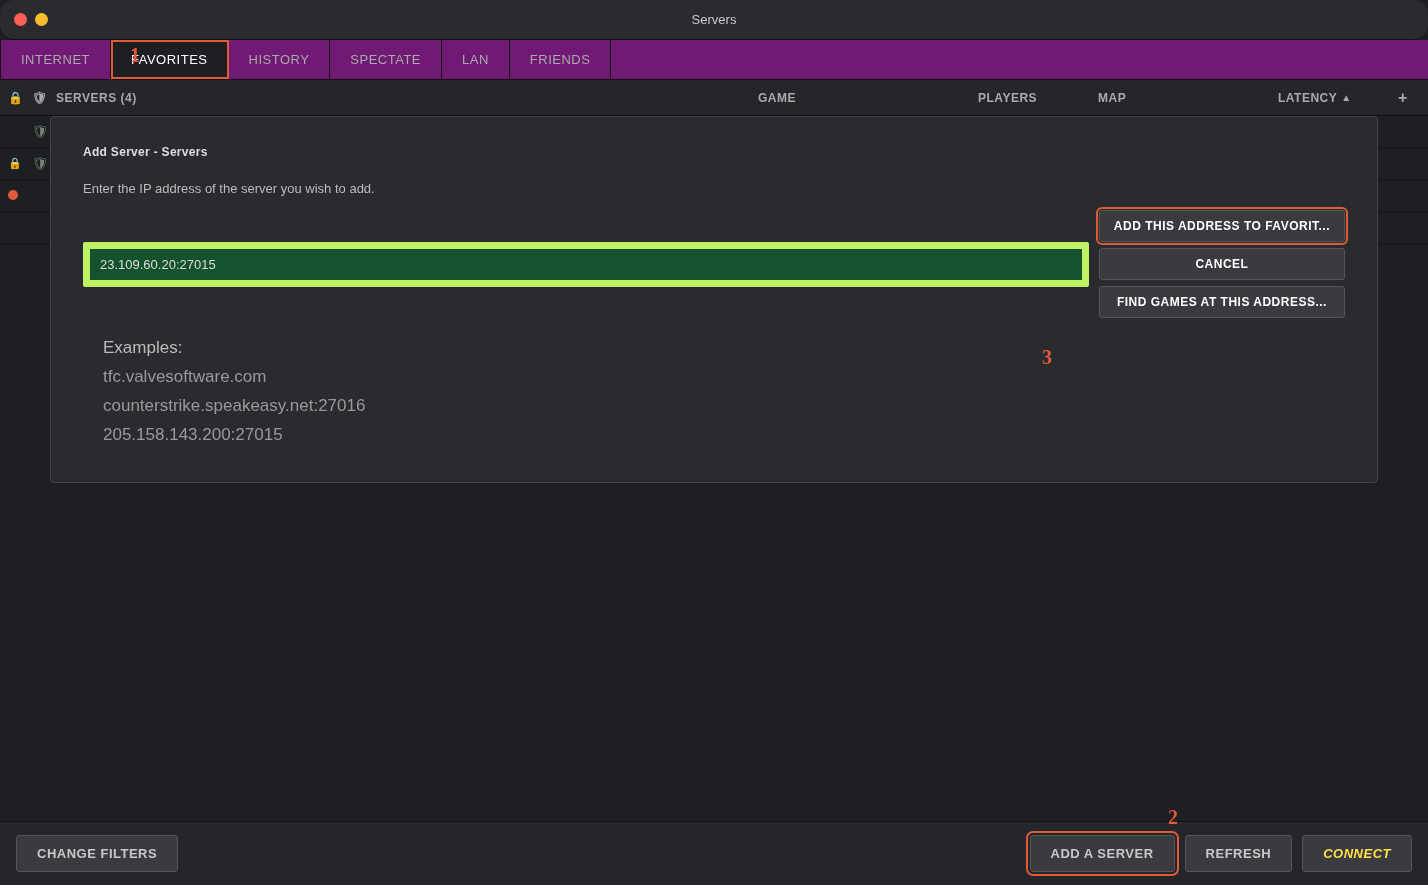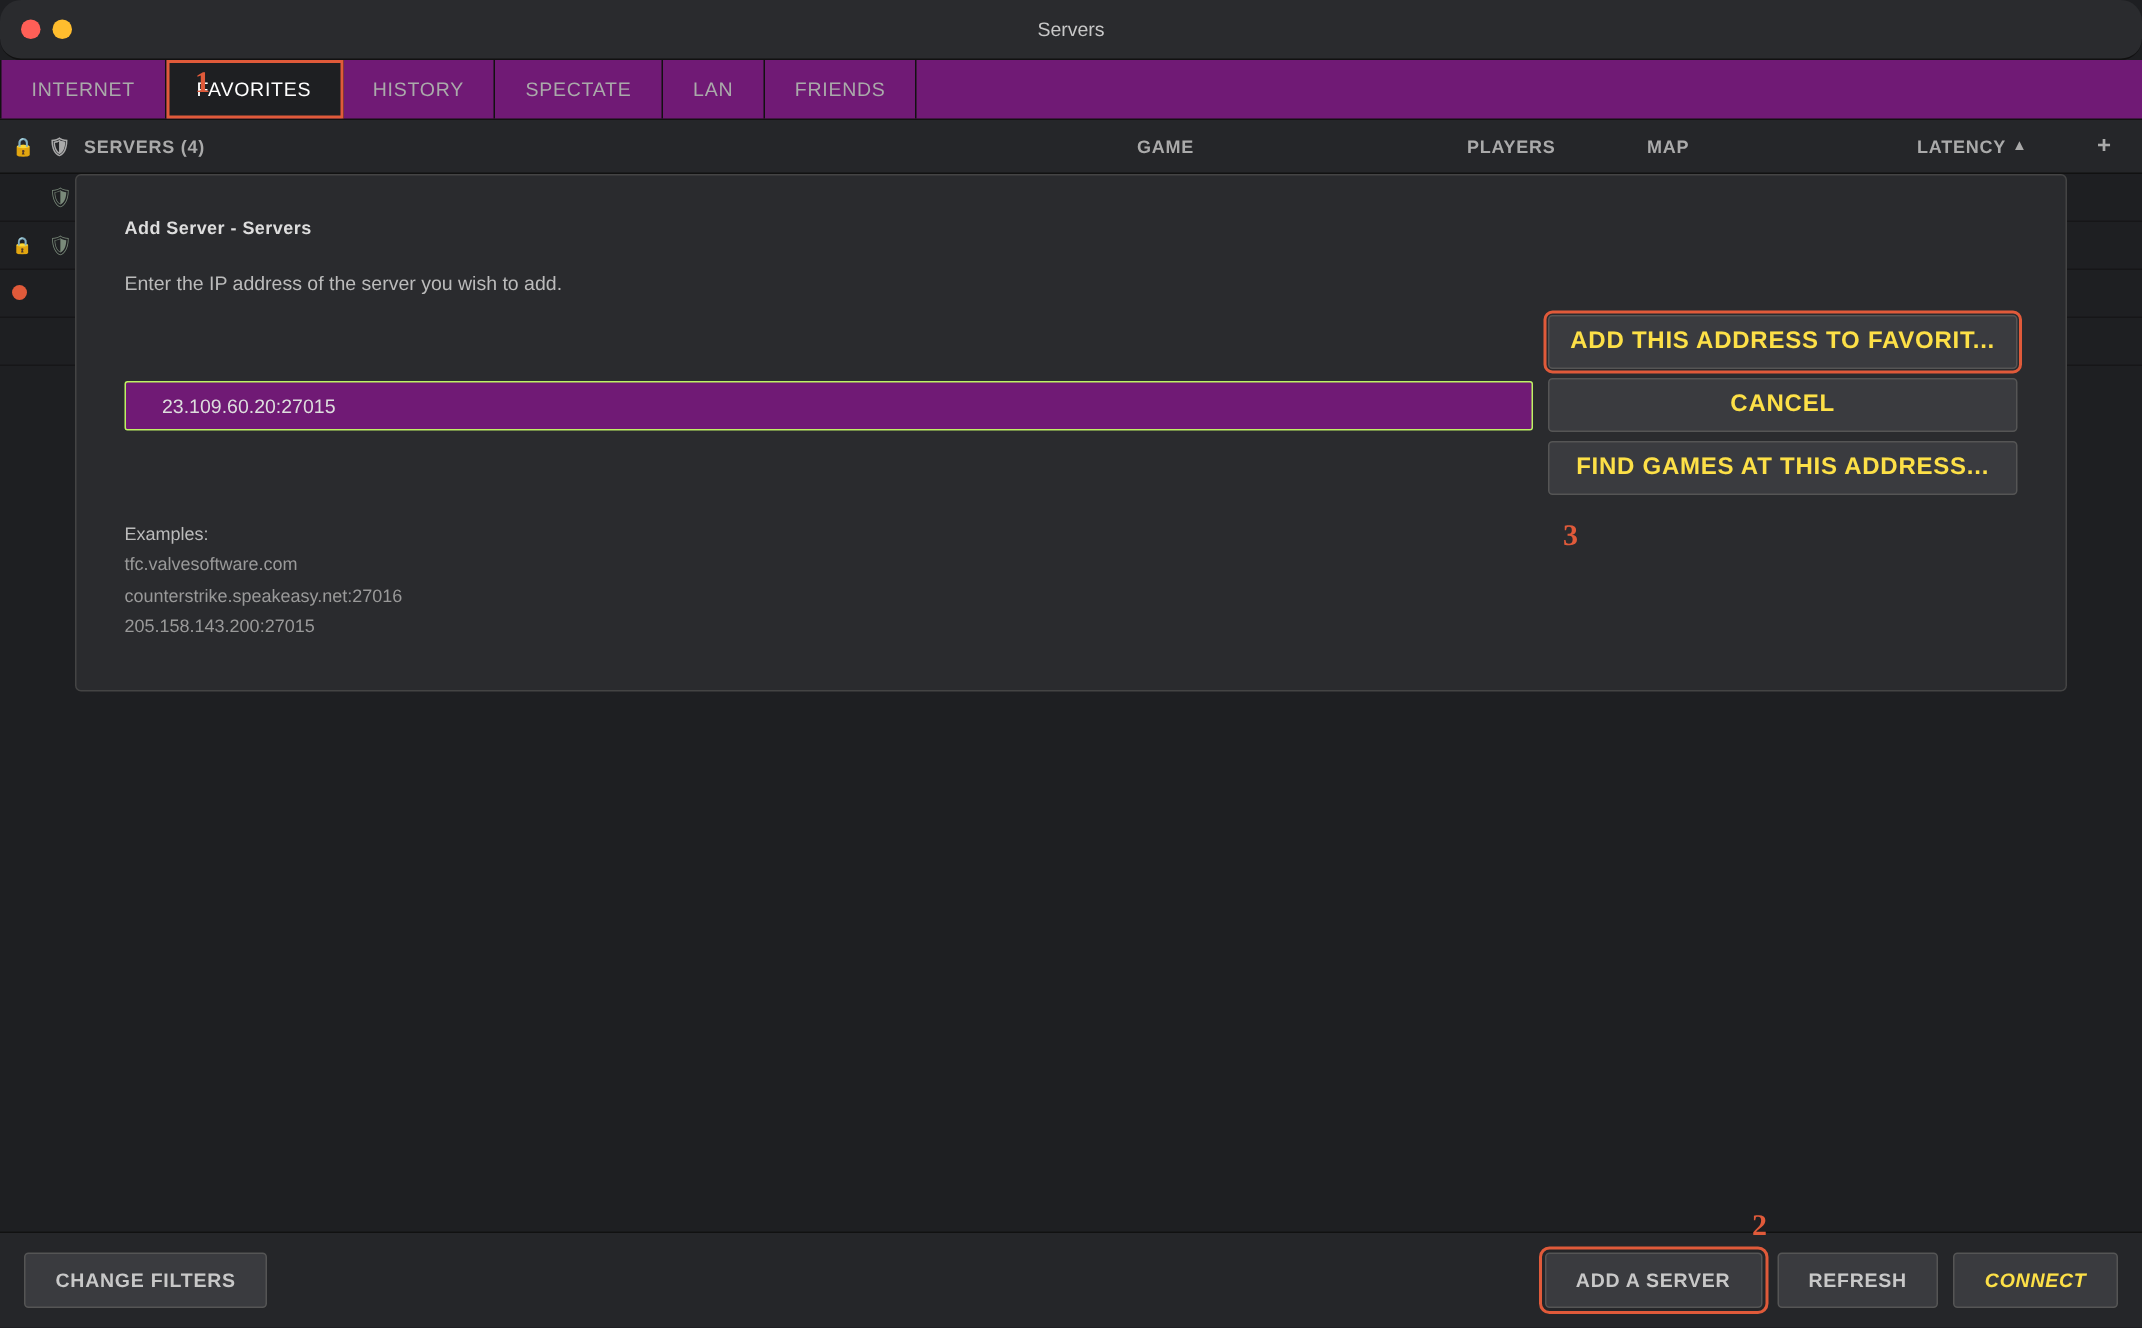--- a/index.html
+++ b/index.html
@@ -129,54 +129,55 @@
       margin-bottom: 14px;
     }
     .dialog-input-row {
       display: flex;
       gap: 10px;
       margin-bottom: 16px;
       align-items: center;
     }
     .dialog-input {
       flex: 1;
-      background: #701a75;
-      border: 1px solid #bef264;
+      background: #14532d;
+      border: 7px solid #bef264;
       color: #ddd;
       font-size: 13px;
-      padding: 8px 24px;
+      padding: 8px 10px;
       outline: none;
       border-radius: 2px;
     }
     .dialog-buttons-col {
       display: flex;
       flex-direction: column;
       gap: 6px;
     }
     .dialog-btn {
       background: #3a3b3f;
-      color: #fde047;
+      color: #ffffff;
       border: 1px solid #555;
       padding: 8px 14px;
-      font-size: 16px;
+      font-size: 12px;
       font-weight: 600;
       letter-spacing: 0.5px;
       cursor: pointer;
       border-radius: 3px;
       white-space: nowrap;
       text-transform: uppercase;
     }
     .dialog-btn.primary {
       outline: 2px solid #e05a3a;
       outline-offset: 1px;
     }
     .dialog-examples {
       color: #999;
-      font-size: 12px;
+      font-size: 17px;
       line-height: 1.7;
+      margin-left: 20px;
     }
     .dialog-examples .label { color: #bbb; }
 
     
     .ghost-row {
       display: grid;
       grid-template-columns: 24px 24px 1fr 220px 120px 180px 120px 30px;
       align-items: center;
       height: 32px;
       border-bottom: 1px solid #161618;

